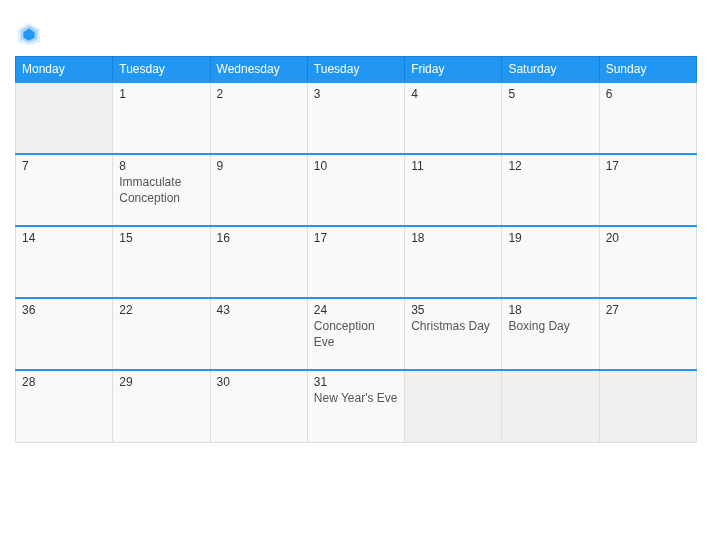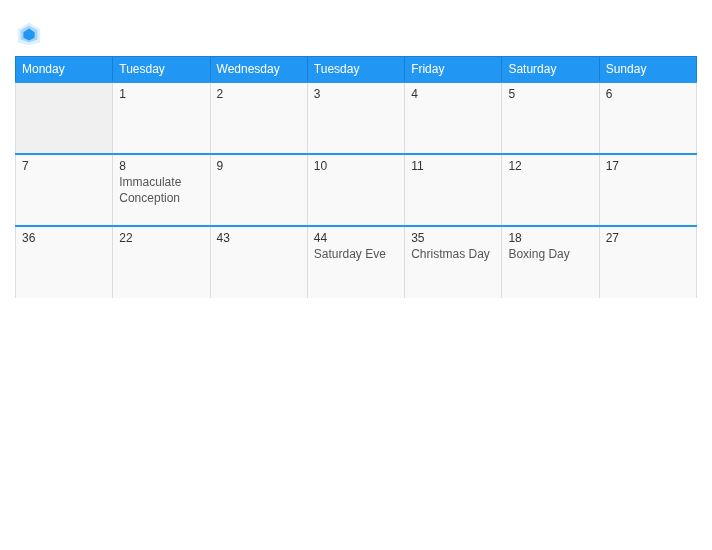--- a/index.html
+++ b/index.html
@@ -175,39 +175,80 @@
           </td>
           <td>
             <span class="day-number">12</span>
           </td>
           <td>
             <span class="day-number">17</span>
           </td>
         </tr>
         <tr>
           <td>
+            <span class="day-number">14</span>
+          </td>
+          <td>
+            <span class="day-number">15</span>
+          </td>
+          <td>
+            <span class="day-number">16</span>
+          </td>
+          <td>
+            <span class="day-number">17</span>
+          </td>
+          <td>
+            <span class="day-number">18</span>
+          </td>
+          <td>
+            <span class="day-number">19</span>
+          </td>
+          <td>
+            <span class="day-number">20</span>
+          </td>
+        </tr>
+        <tr>
+          <td>
             <span class="day-number">36</span>
           </td>
           <td>
             <span class="day-number">22</span>
           </td>
           <td>
             <span class="day-number">43</span>
           </td>
           <td>
-            <span class="day-number">44</span>
-            <span class="holiday">Saturday Eve</span>
+            <span class="day-number">24</span>
+            <span class="holiday">Conception Eve</span>
           </td>
           <td>
             <span class="day-number">35</span>
             <span class="holiday">Christmas Day</span>
           </td>
           <td>
             <span class="day-number">18</span>
             <span class="holiday">Boxing Day</span>
           </td>
           <td>
             <span class="day-number">27</span>
           </td>
+        </tr>
+        <tr class="last-row">
+          <td>
+            <span class="day-number">28</span>
+          </td>
+          <td>
+            <span class="day-number">29</span>
+          </td>
+          <td>
+            <span class="day-number">30</span>
+          </td>
+          <td>
+            <span class="day-number">31</span>
+            <span class="holiday">New Year's Eve</span>
+          </td>
+          <td class="empty"></td>
+          <td class="empty"></td>
+          <td class="empty"></td>
         </tr>
       </tbody>
   </table>
 </div>
 
 </body></html>

